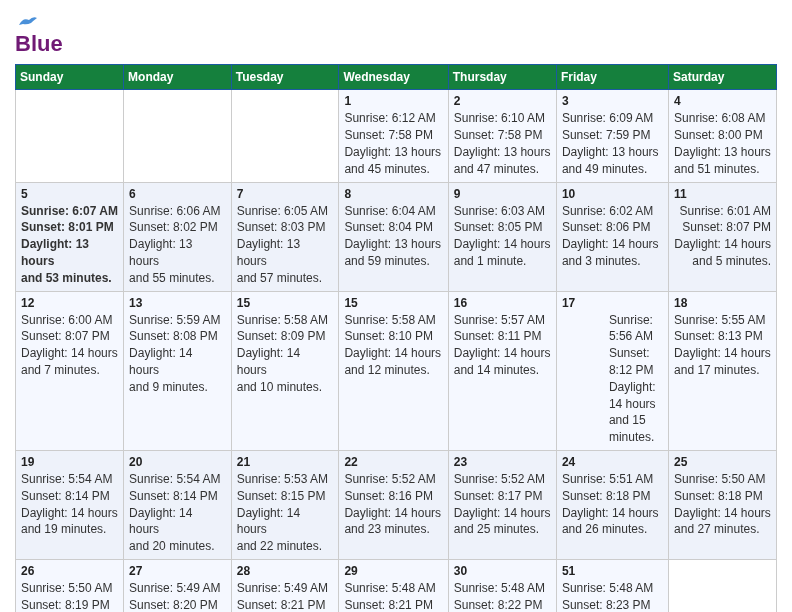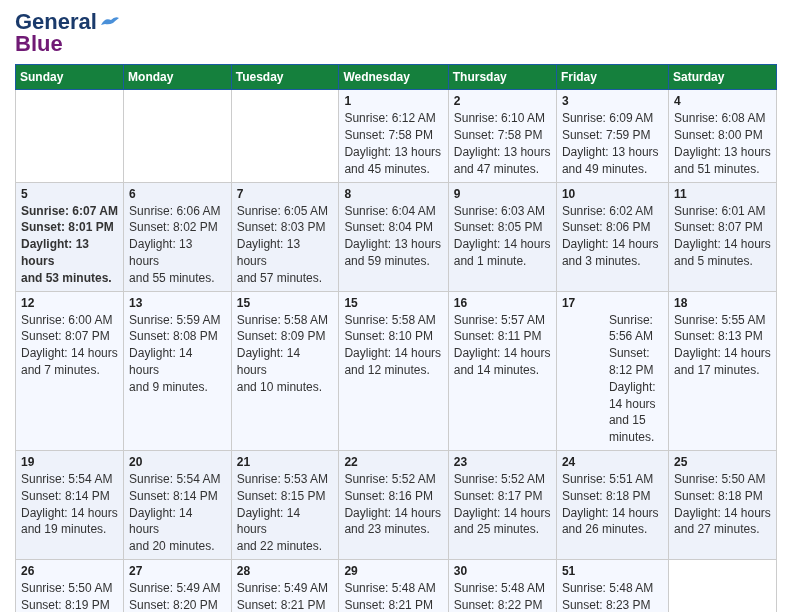--- a/index.html
+++ b/index.html
@@ -81,21 +81,21 @@
     }
   </style>
 </head>
 <body>
 
 <div class="page">
   <div class="header">
     <div class="logo">
       <div style="display:flex;align-items:center;">
         <div style="font-size:22px;font-weight:bold;line-height:1.1;">
-          <span style="color:#1a3a6b;">General</span><svg width="20" height="16" viewBox="0 0 20 16" style="vertical-align:middle;margin-left:2px;">
+          <svg width="20" height="16" viewBox="0 0 20 16" style="vertical-align:middle;margin-left:2px;">
               <path d="M2 10 Q6 2 12 5 Q16 1 20 3 Q16 6 14 8 Q10 10 6 9 Z" fill="#4a90d9"></path>
             </svg>
         </div>
       </div>
       <div style="font-size:22px;font-weight:bold;color:#701a75;line-height:1.1;margin-top:-2px;">Blue</div>
     </div>
     <div class="title-block">
       <div class="calendar-title"></div>
       <div class="calendar-subtitle"></div>
     </div>
@@ -185,21 +185,21 @@
           </td>
           <td>
             <span class="day-number">10</span>
             <div class="day-info" style="white-space: pre-line;">Sunrise: 6:02 AM
 Sunset: 8:06 PM
 Daylight: 14 hours
 and 3 minutes.</div>
           </td>
           <td>
             <span class="day-number">11</span>
-            <div class="day-info" style="white-space: pre-line;">Sunrise: 6:01 AM
+            <div class="day-info" style="white-space: pre-line; text-align: right;">Sunrise: 6:01 AM
 Sunset: 8:07 PM
 Daylight: 14 hours
 and 5 minutes.</div>
           </td>
         </tr>
         <tr>
           <td>
             <span class="day-number">12</span>
             <div class="day-info" style="white-space: pre-line;">Sunrise: 6:00 AM
 Sunset: 8:07 PM

